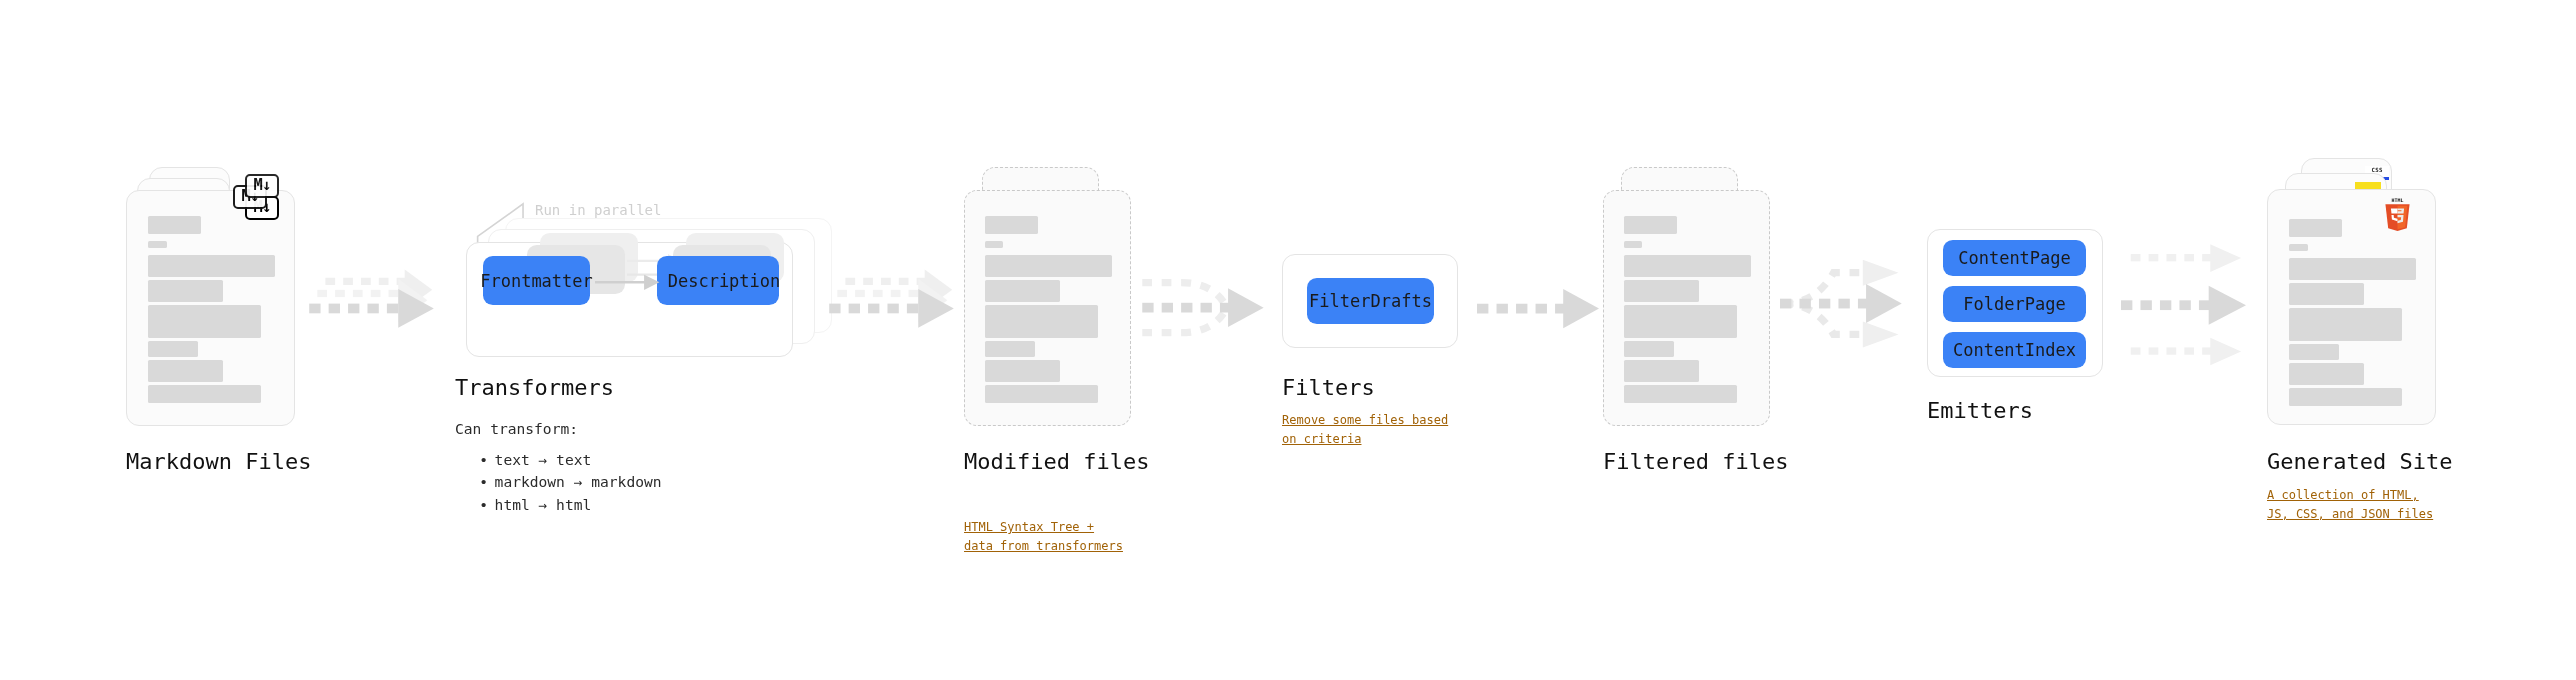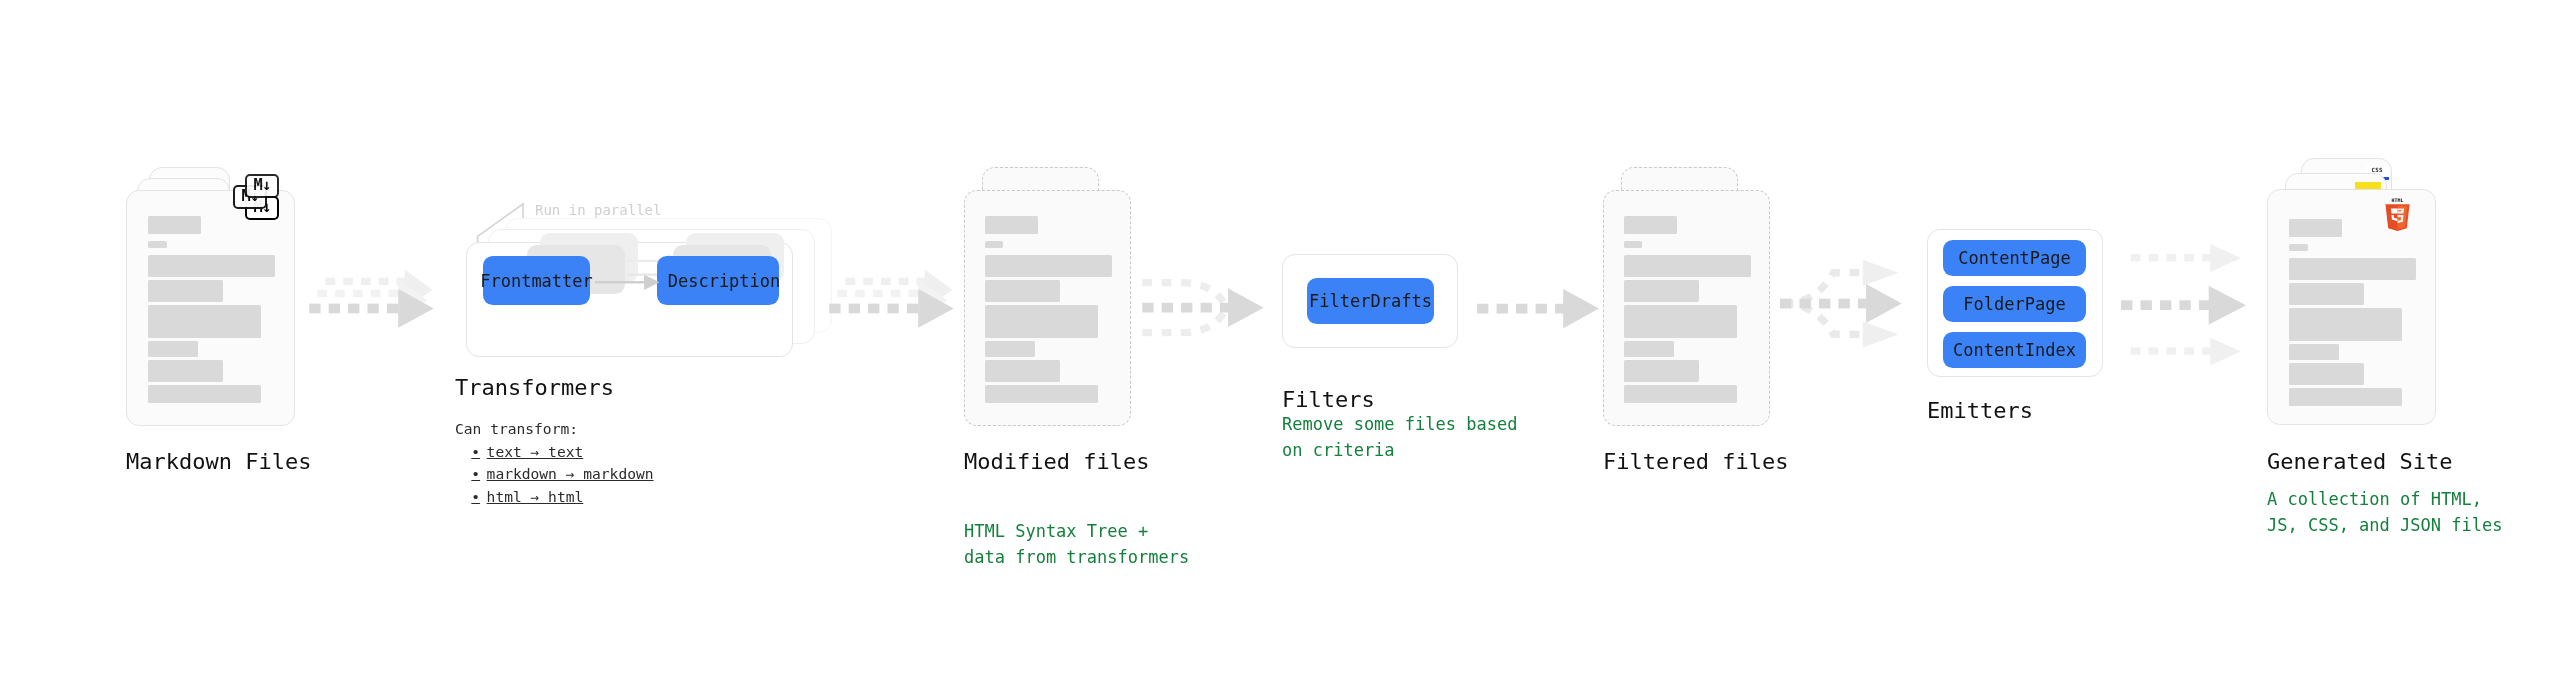--- a/index.html
+++ b/index.html
@@ -107,33 +107,34 @@
   
   .title {
     position: absolute;
     font-size: 22px;
     color: #111111;
     white-space: nowrap;
     letter-spacing: 0px;
   }
   .subtitle {
     position: absolute;
-    font-size: 17px;
+    font-size: 12px;
     line-height: 1.55;
-    color: #15803d;
+    color: #a16207;
     white-space: pre-line;
+    text-decoration: underline;
   }
   .bullets {
     position: absolute;
     font-size: 14.6px;
     line-height: 1.55;
     color: #2b2b2b;
   }
   .bullets .lead { margin: 0 0 0 0; }
-  .bullets ul { margin: 0; padding-left: 16.3px; list-style: none; text-decoration: underline; }
+  .bullets ul { margin: 8px; padding-left: 16.3px; list-style: none; }
   .bullets li::before {
     content: "\2022";
     margin-right: 6.5px;
   }
   .parallel-label {
     position: absolute;
     font-size: 14px;
     color: #cfcfcf;
     white-space: nowrap;
   }
@@ -302,21 +303,21 @@
         <rect x="72" y="43" width="14" height="12"></rect>
       <rect x="96" y="43" width="14" height="12"></rect>
       <polygon points="106,25 150,49 106,73"></polygon>
     </g>
   </svg>
 
   <div class="panel" style="left:1282px; top:254px; width:176px; height:94px;"></div>
   <div class="chip" style="left:1307px; top:278px; width:127px; height:46px;">
     <span>FilterDrafts</span>
   </div>
-  <div class="title" style="left:1282px; top:375px;margin-top:12px;">Filters</div>
+  <div class="title" style="left:1282px; top:375px;">Filters</div>
   <div class="subtitle" style="left:1282px; top:411px;">Remove some files based
 on criteria</div>
 
   <svg class="abs" style="left:1477px; top:289px;" width="122" height="49" viewBox="0 0 150 60">
     <g fill="#d9d9d9">
       <rect x="0" y="18" width="14" height="12"></rect>
         <rect x="24" y="18" width="14" height="12"></rect>
       <rect x="48" y="18" width="14" height="12"></rect>
         <rect x="72" y="18" width="14" height="12"></rect>
       <rect x="96" y="18" width="14" height="12"></rect>

